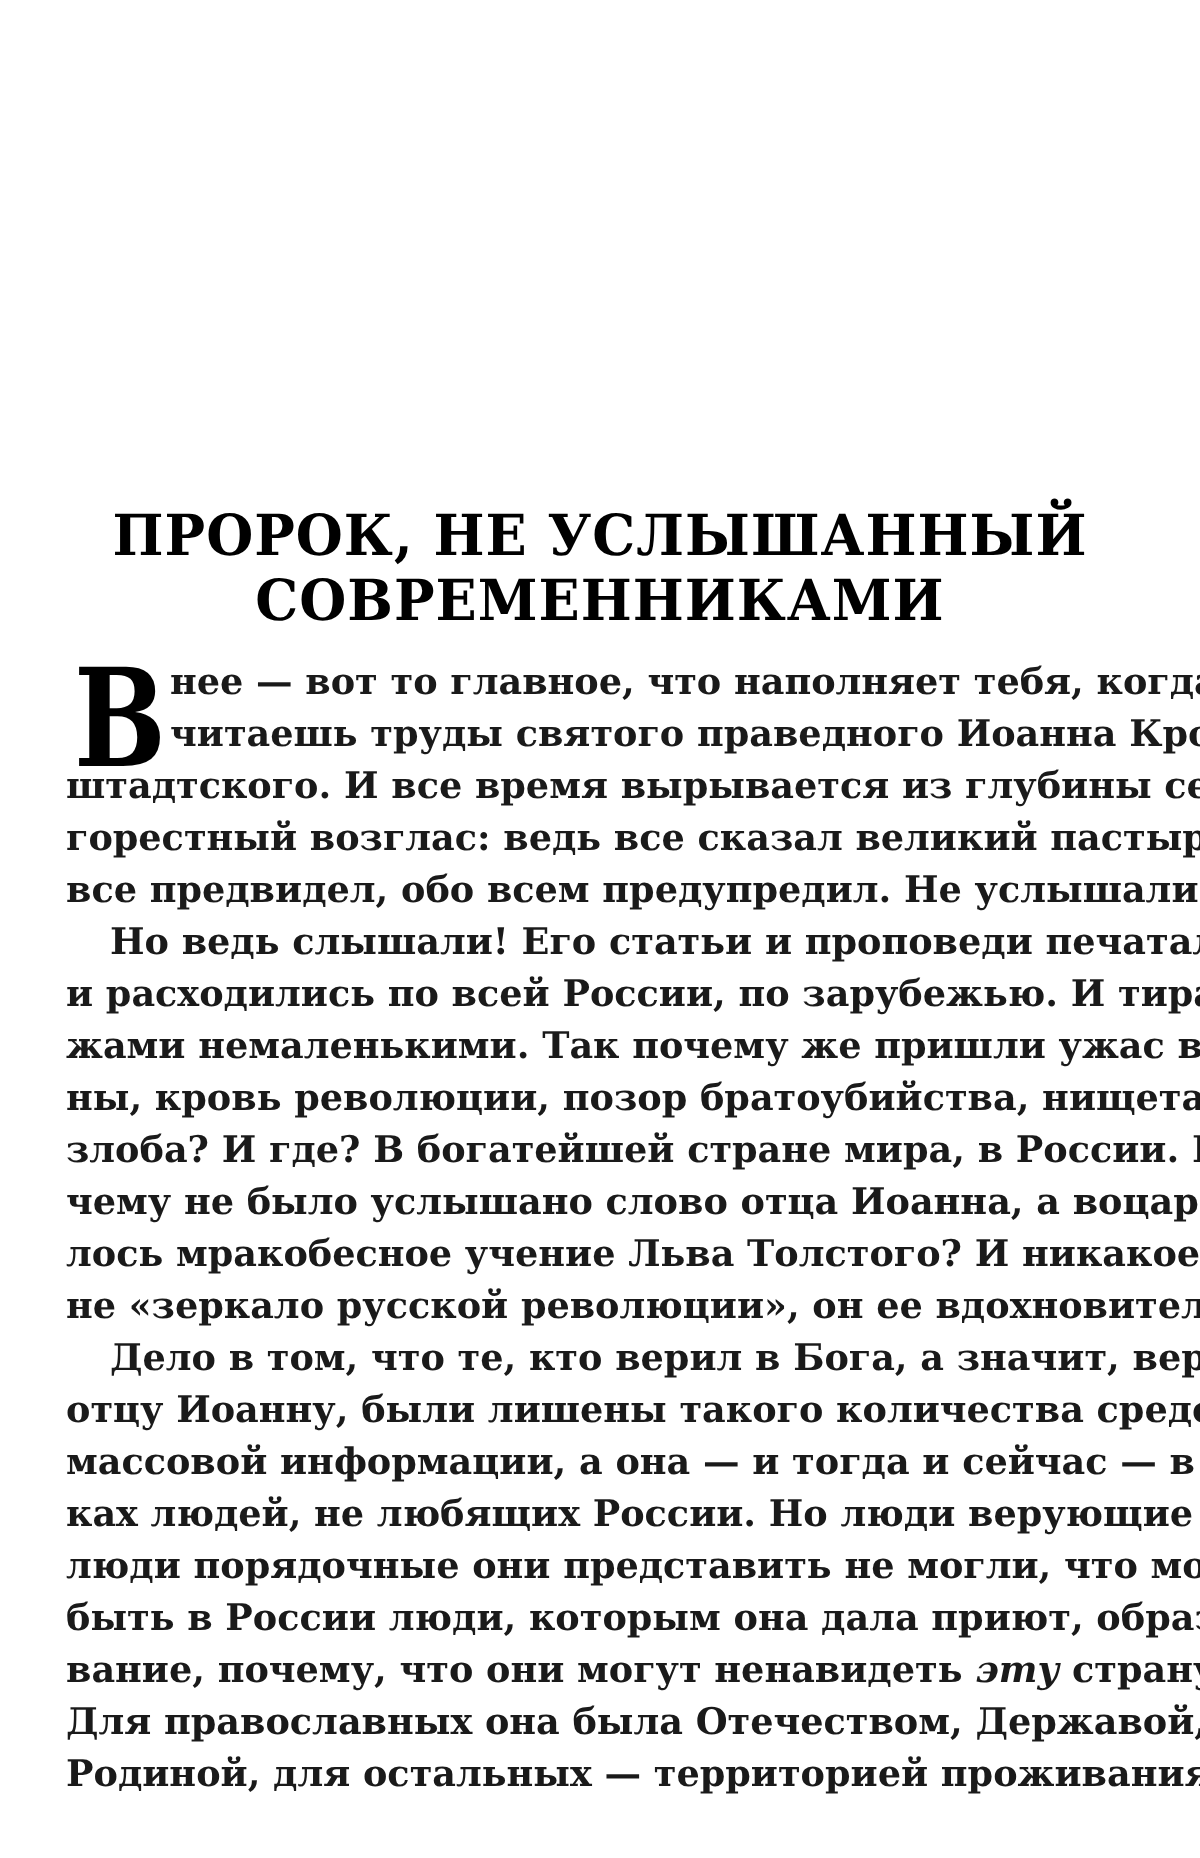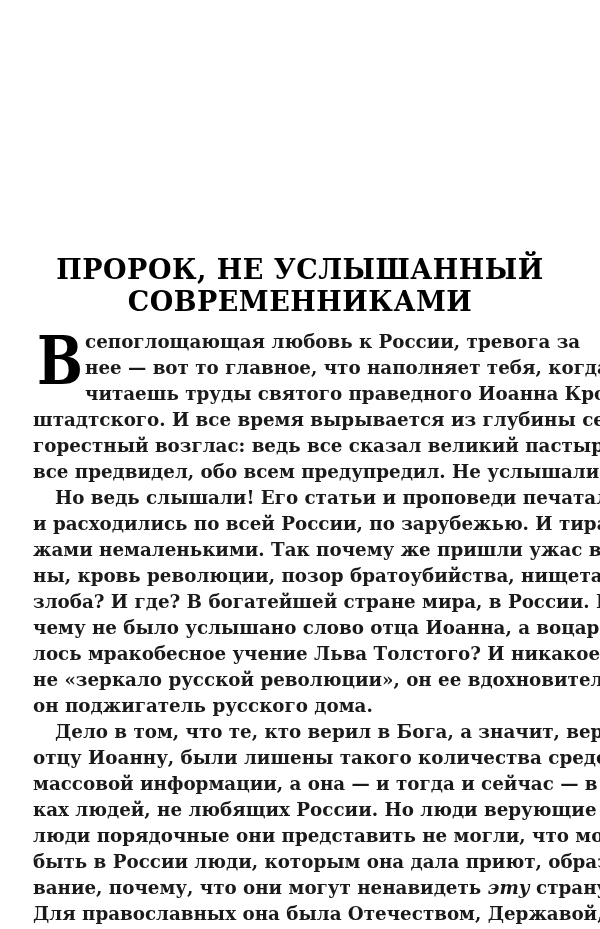--- a/index.html
+++ b/index.html
@@ -45,35 +45,33 @@
 
 <div class="page">
   <div class="title">
     <div>ПРОРОК, НЕ УСЛЫШАННЫЙ</div>
     <div>СОВРЕМЕННИКАМИ</div>
   </div>
 
   <div class="dropcap">В</div>
 
   <div class="body">
-    <span class="line dc">сепоглощающая любовь к России, тревога за</span>
     <span class="line dc">нее — вот то главное, что наполняет тебя, когда</span>
     <span class="line dc">читаешь труды святого праведного Иоанна Крон-</span>
     <span class="line">штадтского. И все время вырывается из глубины сердца</span>
     <span class="line">горестный возглас: ведь все сказал великий пастырь,</span>
     <span class="line last">все предвидел, обо всем предупредил. Не услышали.</span>
     <span class="line indent">Но ведь слышали! Его статьи и проповеди печатались</span>
     <span class="line">и расходились по всей России, по зарубежью. И тира-</span>
     <span class="line">жами немаленькими. Так почему же пришли ужас вой-</span>
     <span class="line">ны, кровь революции, позор братоубийства, нищета и</span>
     <span class="line">злоба? И где? В богатейшей стране мира, в России. По-</span>
     <span class="line">чему не было услышано слово отца Иоанна, а воцари-</span>
     <span class="line">лось мракобесное учение Льва Толстого? И никакое он</span>
     <span class="line">не «зеркало русской революции», он ее вдохновитель,</span>
-    <span class="line last">он поджигатель русского дома.</span>
     <span class="line indent">Дело в том, что те, кто верил в Бога, а значит, верил</span>
     <span class="line">отцу Иоанну, были лишены такого количества средств</span>
     <span class="line">массовой информации, а она — и тогда и сейчас — в ру-</span>
     <span class="line">ках людей, не любящих России. Но люди верующие —</span>
     <span class="line">люди порядочные они представить не могли, что могут</span>
     <span class="line">быть в России люди, которым она дала приют, образо-</span>
     <span class="line"><span>вание, почему, что они могут ненавидеть </span><em>эту</em><span> страну.</span></span>
     <span class="line">Для православных она была Отечеством, Державой,</span>
     <span class="line">Родиной, для остальных — территорией проживания и</span>
 

